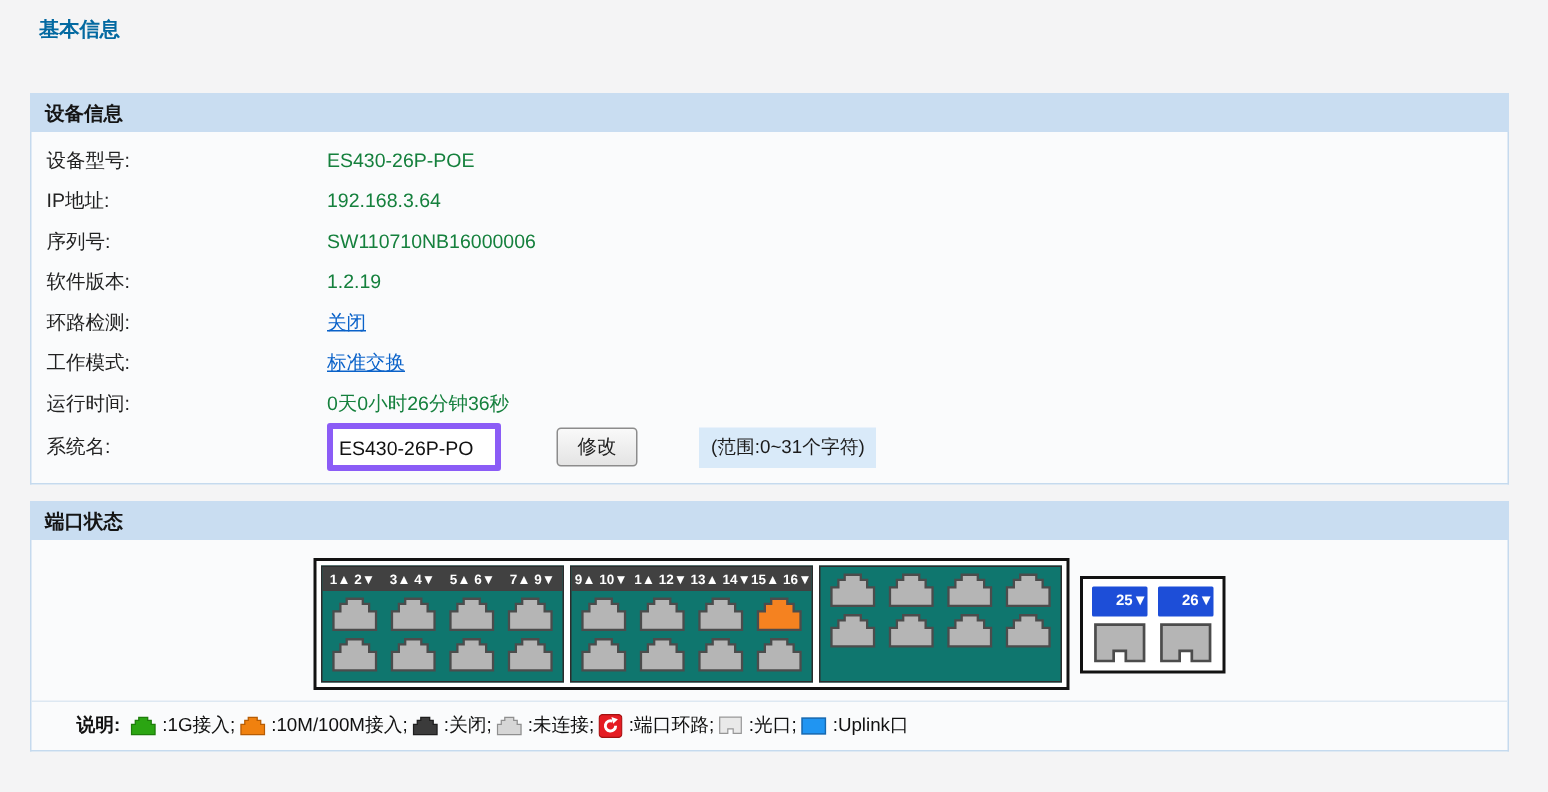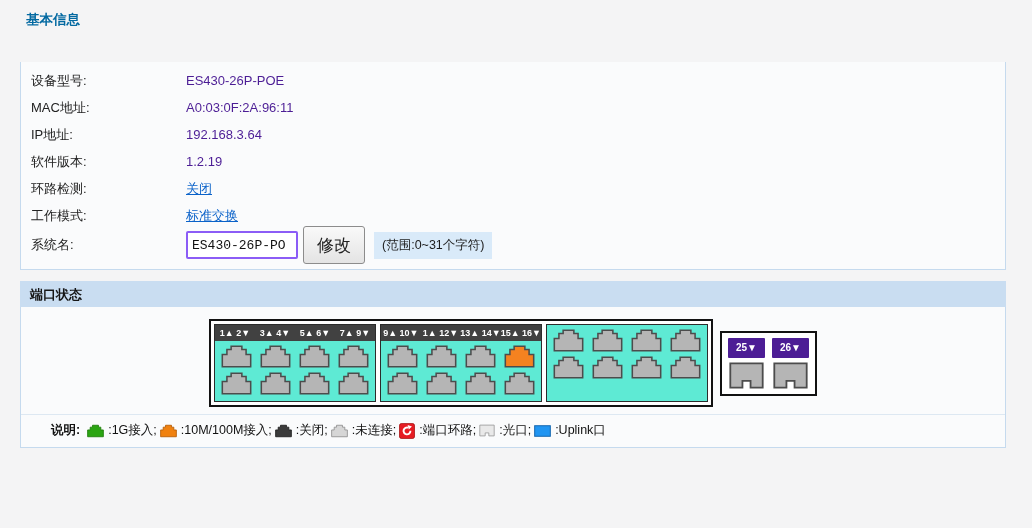--- a/index.html
+++ b/index.html
@@ -18,55 +18,55 @@
   .panel-ports{margin-top:11px;}
   .panel-header{
     height:26px;line-height:26px;background:#c9ddf1;
     font-weight:bold;font-size:13px;color:#151515;
     padding-left:9px;border:1px solid #c9ddf1;border-bottom:none;box-sizing:border-box;
   }
   .panel-body{
     background:#fafbfc;border:1px solid #c5daee;border-top:none;box-sizing:border-box;
   }
   .panel-device .panel-body{padding:5px 0 8px 0;}
-  .info-row{height:27px;display:flex;align-items:center;padding-left:10px;}
+  .info-row{height:27px;display:flex;align-items:center;padding-left:10px;gap:32px;}
   .info-label{width:155px;flex:0 0 155px;color:#222;}
-  .info-value{color:#4c1d95;}
+  .info-value{color:#15803d;}
   a.info-link{color:#0a62c9;text-decoration:underline;cursor:pointer;}
   .sys-row{height:32px;}
   .sys-input{
-    width:100px;height:22px;border:2px solid #8b5cf6;border-radius:2px;
-    font-family:Liberation Mono, monospace;font-size:13px;padding:1px 4px;background:#fff;color:#111;
+    width:100px;height:22px;border:4px solid #8b5cf6;border-radius:2px;
+    font-family:Liberation Sans, sans-serif;font-size:13px;padding:1px 4px;background:#fff;color:#111;
   }
   .sys-btn{
-    margin-left:5px;height:38px;padding:0 13px;font-family:inherit;font-size:17px;color:#222;
+    margin-left:5px;height:26px;padding:0 13px;font-family:inherit;font-size:13px;color:#222;
     border:1px solid #8c8c8c;border-radius:3px;background:linear-gradient(#f9f9f9,#e4e4e4);cursor:pointer;
   }
   .sys-hint{margin-left:9px;background:#d9eaf9;padding:5px 8px;font-size:12.5px;color:#1c1c1c;}
 
   
   .ports-area{display:flex;justify-content:center;align-items:center;gap:7px;padding:12px 0 7px;}
   .copper-box{display:flex;gap:4px;background:#fff;border:2px solid #121212;padding:3px;}
-  .port-group{border:1px solid #2c2c2c;background:#5eead4;}
+  .port-group{border:1px solid #2c2c2c;background:#0f766e;}
   .group-header{display:flex;height:16px;background:#414141;}
   .pair{flex:1;text-align:center;line-height:16px;color:#fff;font-size:9px;font-weight:bold;white-space:nowrap;}
   .pair.uplink{background:#2095f2;}
   .group-body{display:flex;gap:8px;padding:4px 6px 6px 6px;}
   .port-col{display:flex;flex-direction:column;gap:4px;}
   .port{width:31px;height:23px;line-height:0;}
   .port svg{width:31px;height:23px;}
   .port path{stroke-width:2;}
   .port-unconnected path{fill:#b5b5b5;stroke:#4c4c4c;}
   .port-fast path{fill:#f58220;stroke:#4c4c4c;}
 
   .sfp-box{background:#fff;border:2px solid #121212;padding:5px 6px;display:flex;gap:7px;}
   .sfp-col{display:flex;flex-direction:column;align-items:center;gap:4px;}
   .sfp-header{
-    width:37px;height:20px;line-height:20px;background:#4c1d95;color:#fff;
-    font-size:10px;font-weight:bold;text-align:center;border-radius:1px;
+    width:37px;height:20px;line-height:20px;background:#1d4ed8;color:#fff;
+    font-size:10px;font-weight:bold;text-align:right;border-radius:1px;
   }
   .sfp-port{width:37px;height:27px;line-height:0;}
   .sfp-port svg{width:37px;height:27px;}
   .sfp-port path{fill:#b5b5b5;stroke:#4c4c4c;stroke-width:2;}
 
   
   .legend{
     display:flex;align-items:center;border-top:1px solid #dde8f2;
     padding:7px 0 8px 30px;font-size:12.5px;color:#111;
   }
@@ -78,45 +78,50 @@
   .lg-black path{fill:#3b3b3b;stroke:#1e1e1e;stroke-width:2;}
   .lg-gray path{fill:#d6d6d6;stroke:#8f8f8f;stroke-width:2;}
   .lg-sfp path{fill:#e9e9e9;stroke:#979797;stroke-width:2;}
 </style>
 </head>
 <body>
 
 <div class="page-title">基本信息</div>
 
 <div class="panel panel-device">
+  <div class="panel-header">设备信息</div>
   <div class="panel-body">
     <div id="info-rows">
         <div class="info-row">
           <div class="info-label">设备型号:</div>
           <span class="info-value">ES430-26P-POE</span>
         </div>
         <div class="info-row">
-          <div class="info-label">MAC地址:</div>
-          <span class="info-value">A0:03:0F:2A:96:11</span>
-        </div>
-        <div class="info-row">
           <div class="info-label">IP地址:</div>
           <span class="info-value">192.168.3.64</span>
         </div>
         <div class="info-row">
+          <div class="info-label">序列号:</div>
+          <span class="info-value">SW110710NB16000006</span>
+        </div>
+        <div class="info-row">
           <div class="info-label">软件版本:</div>
           <span class="info-value">1.2.19</span>
         </div>
         <div class="info-row">
           <div class="info-label">环路检测:</div>
           <a class="info-link" href="#">关闭</a>
         </div>
         <div class="info-row">
           <div class="info-label">工作模式:</div>
           <a class="info-link" href="#">标准交换</a>
+        </div>
+        <div class="info-row">
+          <div class="info-label">运行时间:</div>
+          <span class="info-value">0天0小时26分钟36秒</span>
         </div>
       </div>
     <div class="info-row sys-row">
       <div class="info-label">系统名:</div>
       <input class="sys-input" type="text" value="ES430-26P-PO" style="">
       <button class="sys-btn">修改</button>
       <span class="sys-hint">(范围:0~31个字符)</span>
     </div>
   </div>
 </div>

